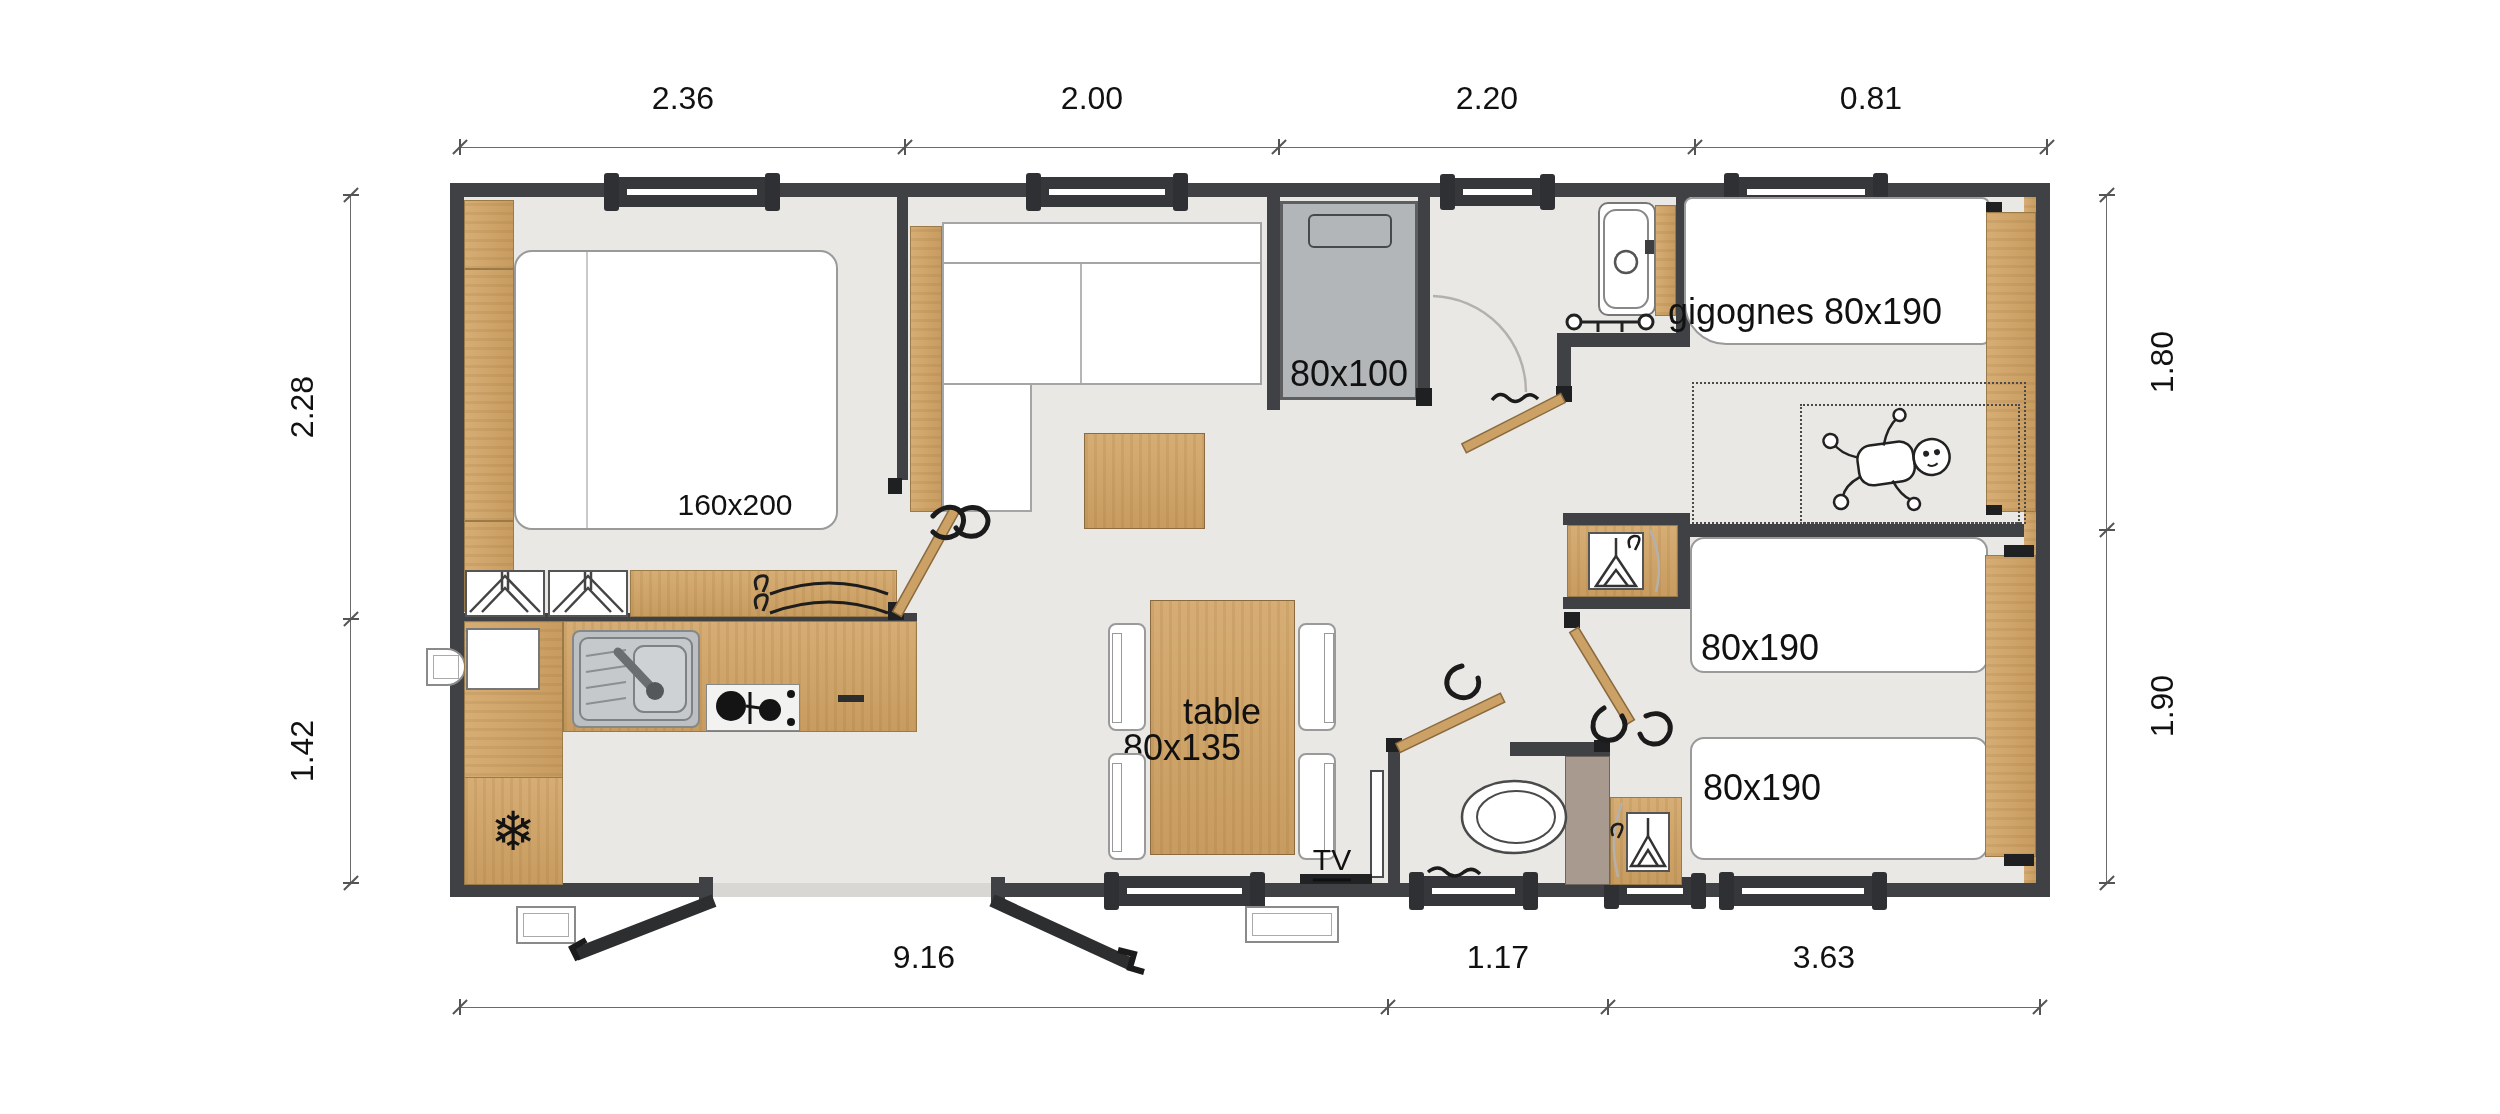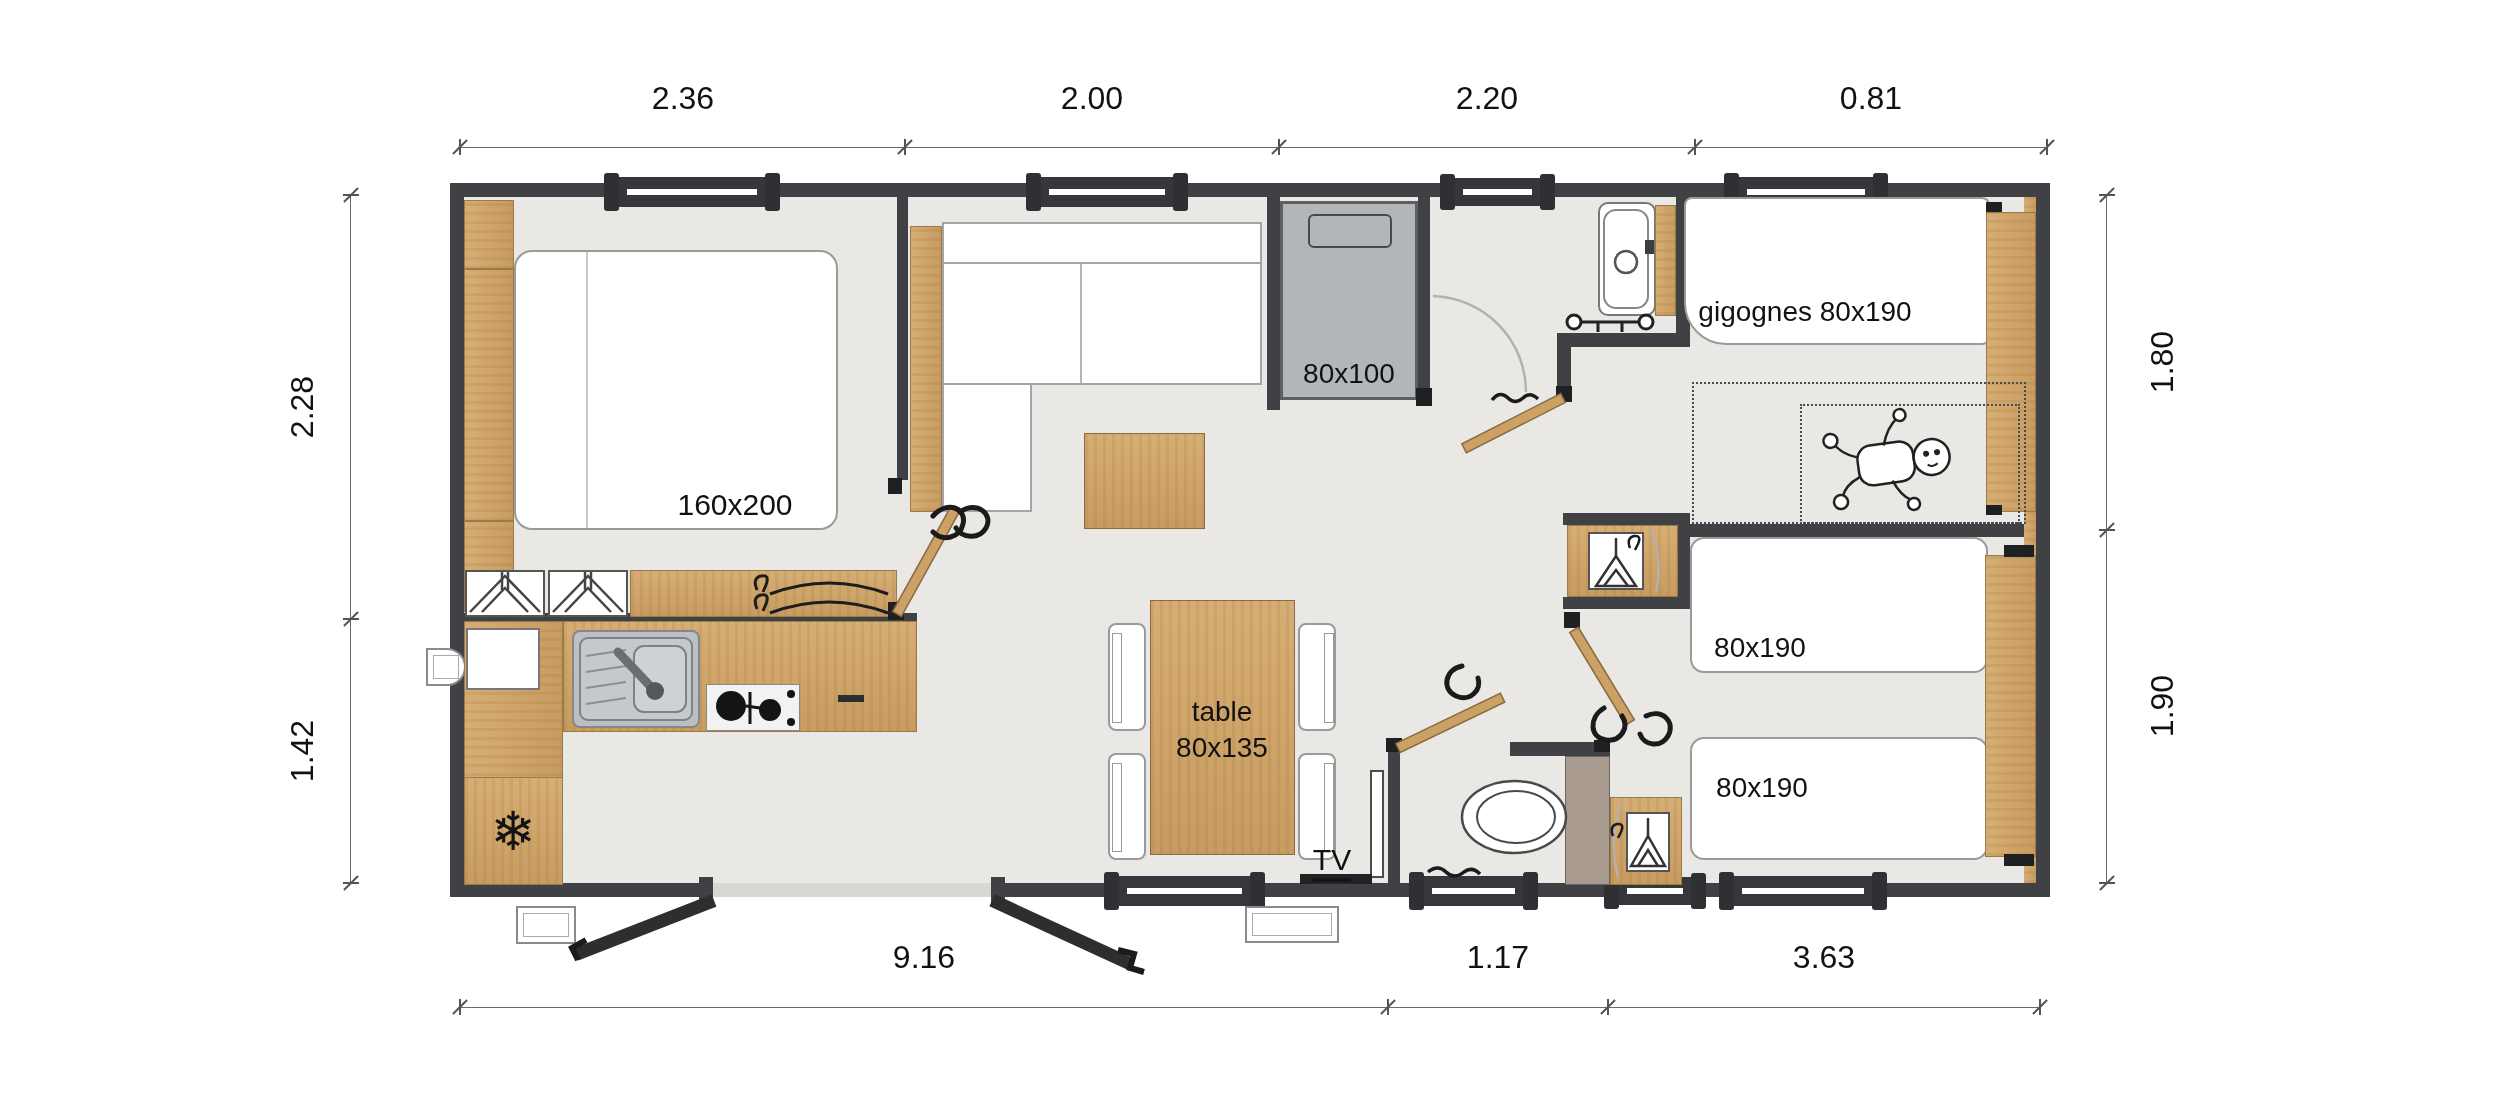--- a/index.html
+++ b/index.html
@@ -12,21 +12,21 @@
         linear-gradient(180deg,#d6ad74,#c89c60);}
   .wood-v{position:absolute;background:#cda266;
         background-image:repeating-linear-gradient(0deg,rgba(120,80,30,.10) 0 3px,rgba(255,255,255,0) 3px 9px),
         linear-gradient(90deg,#d6ad74,#c89c60);}
   .whitebox{position:absolute;background:#fff;border:2px solid #9a9a9a;box-sizing:border-box;}
   .window{position:absolute;background:#35373a;border-radius:5px;}
   .window::before,.window::after{content:"";position:absolute;top:-4px;width:15px;height:calc(100% + 8px);background:#2e3033;border-radius:3px;}
   .window::before{left:-3px;} .window::after{right:-3px;}
   .wslit{position:absolute;left:20px;right:20px;top:50%;margin-top:-3px;height:6px;background:#fff;}
   .hinge{position:absolute;background:#1e2022;}
-  .label{position:absolute;color:#111;font-size:28px;white-space:nowrap;transform:translate(-50%,-50%);}
+  .label{position:absolute;color:#111;font-size:36px;white-space:nowrap;transform:translate(-50%,-50%);}
   .dimlabel{position:absolute;color:#111;font-size:32px;white-space:nowrap;transform:translate(-50%,-50%);}
   .dimlabel.vert{transform:translate(-50%,-50%) rotate(-90deg);}
   .dimline{position:absolute;background:#6a6a6a;}
   .tick{position:absolute;width:2px;height:16px;background:#555;}
   .tick.h{width:16px;height:2px;}
   .tickslash{position:absolute;width:2px;height:20px;background:#555;transform:rotate(45deg);}
   .gray-bed{position:absolute;background:#b3b6b8;border:3px solid #5c5e60;box-sizing:border-box;}
   .taupe{position:absolute;background:#a89a8f;border:1px solid #6e655e;box-sizing:border-box;}
   .tvpanel{position:absolute;background:#fdfdfd;border:2px solid #4a4c4e;box-sizing:border-box;}
   .step{position:absolute;background:#fff;border:2px solid #8a8a8a;box-sizing:border-box;}
@@ -120,21 +120,21 @@
   <div class="abs" style="left:1080px;top:264px;width:2px;height:119px;background:#b5b5b5;"></div>
   <div class="whitebox" style="left:942px;top:383px;width:90px;height:129px;border-color:#a5a5a5;"></div>
   <div class="wood" style="left:1084px;top:433px;width:121px;height:96px;border:1px solid #8a6a3e;box-sizing:border-box;"></div>
 
   <div class="gray-bed" style="left:1280px;top:201px;width:138px;height:199px;"></div>
   <div class="abs" style="left:1308px;top:214px;width:84px;height:34px;border:2px solid #47494b;border-radius:6px;box-sizing:border-box;"></div>
   <div class="label" style="left:1349px;top:374px;">80x100</div>
 
   <div class="wood" style="left:1150px;top:600px;width:145px;height:255px;border:1px solid #8a6a3e;box-sizing:border-box;"></div>
   <div class="label" style="left:1222px;top:712px;">table</div>
-  <div class="label" style="left:1222px;top:748px;">80x135</div>
+  <div class="label" style="left:1182px;top:748px;">80x135</div>
   <div class="whitebox" style="left:1108px;top:623px;width:38px;height:108px;border-radius:8px;"></div>
   <div class="whitebox" style="left:1108px;top:753px;width:38px;height:107px;border-radius:8px;"></div>
   <div class="whitebox" style="left:1298px;top:623px;width:38px;height:108px;border-radius:8px;"></div>
   <div class="whitebox" style="left:1298px;top:753px;width:38px;height:107px;border-radius:8px;"></div>
   <div class="abs" style="left:1112px;top:633px;width:8px;height:88px;border:1px solid #999;background:#fff;"></div>
   <div class="abs" style="left:1112px;top:763px;width:8px;height:87px;border:1px solid #999;background:#fff;"></div>
   <div class="abs" style="left:1324px;top:633px;width:8px;height:88px;border:1px solid #999;background:#fff;"></div>
   <div class="abs" style="left:1324px;top:763px;width:8px;height:87px;border:1px solid #999;background:#fff;"></div>
 
   <div class="tvpanel" style="left:1370px;top:770px;width:14px;height:108px;"></div>

